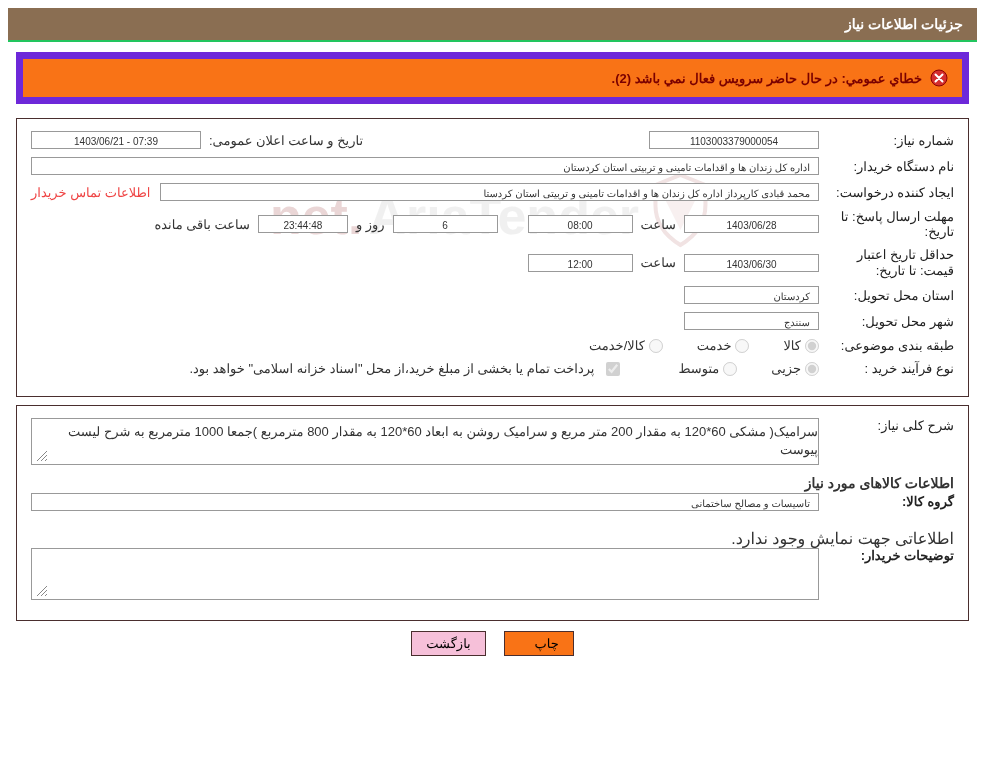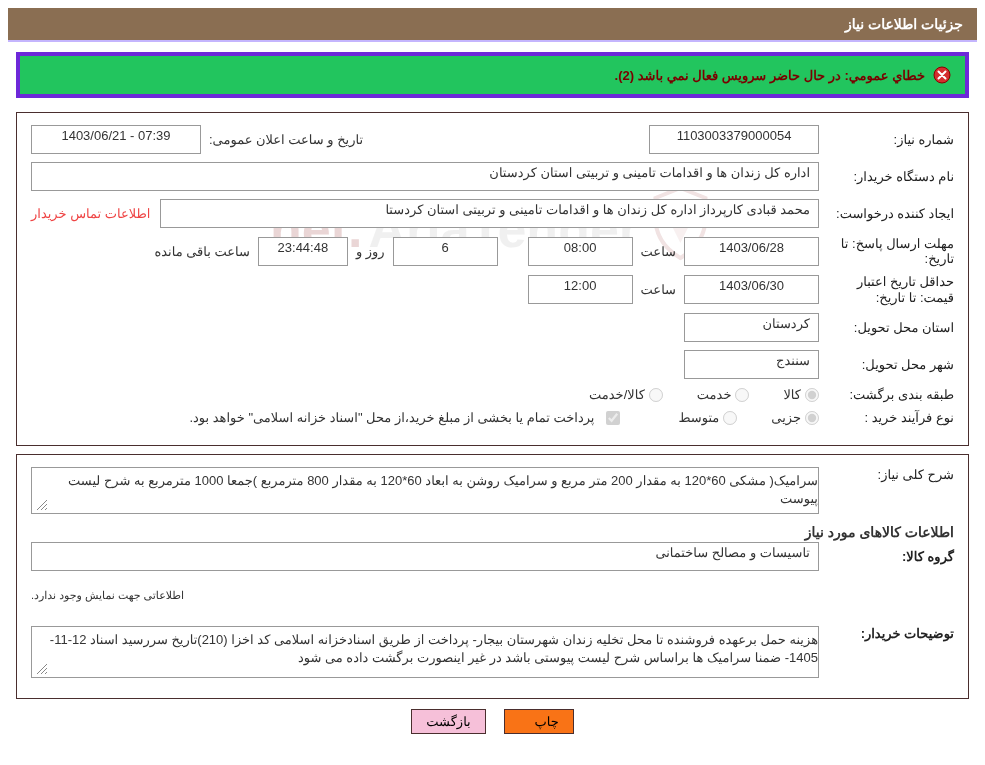--- a/index.html
+++ b/index.html
@@ -16,25 +16,25 @@
   margin: 0 auto;
   padding: 8px;
   color: #333;
 }
 .header-bar {
   background: #8a6e52;
   color: #ffffff;
   padding: 8px 14px;
   font-weight: bold;
   font-size: 14px;
-  border-bottom: 2px solid #c4b5fd;
+  border-bottom: 2px solid #22c55e;
 }
 .error-box {
-  background: #22c55e;
-  border: 4px solid #6d28d9;
+  background: #f97316;
+  border: 7px solid #6d28d9;
   padding: 10px 14px;
   margin: 10px 8px 14px 8px;
   display: flex;
   align-items: center;
   gap: 8px;
 }
 .error-icon {
   width: 18px;
   height: 18px;
   display: inline-block;
@@ -86,23 +86,23 @@
   color: #222;
 }
 .label-wide {
   width: 160px;
 }
 .input-box {
   border: 1px solid #999;
   background: #fff;
   padding: 2px 2px;
   font-family: Tahoma, Arial, sans-serif;
-  font-size: 13px;
+  font-size: 10px;
   text-align: center;
-  height: 29px;
+  height: 18px;
   line-height: 16px;
 }
 .input-right {
   text-align: right;
   padding-right: 8px;
 }
 .textarea-box {
   border: 1px solid #999;
   background: #fff;
   padding: 4px 0;
@@ -137,23 +137,23 @@
 }
 .checkbox-label {
   font-size: 13px;
 }
 .section-title {
   font-weight: bold;
   font-size: 14px;
   margin: 10px 0 2px 0;
 }
 .info-empty {
-  text-align: left;
-  margin: 18px auto 24px auto;
-  font-size: 11px;
+  text-align: right;
+  margin: 18px auto 0 auto;
+  font-size: 16px;
 }
 .buttons {
   display: flex;
   justify-content: center;
   gap: 18px;
   margin-top: 10px;
 }
 .btn {
   border: 1px solid #4a2e2e;
   background: #ffffff;
@@ -257,21 +257,21 @@
     <span class="label">استان محل تحویل:</span>
     <span class="input-box input-right" style="width:135px">کردستان</span>
   </div>
 
   <div class="row">
     <span class="label">شهر محل تحویل:</span>
     <span class="input-box input-right" style="width:135px">سنندج</span>
   </div>
 
   <div class="row">
-    <span class="label">طبقه بندی برگشت:</span>
+    <span class="label">طبقه بندی موضوعی:</span>
     <span class="radio-group">
       <span class="radio-item">
           <input type="radio" name="cat" checked="" disabled="" style="">
           <span>کالا</span>
         </span>
       <span class="radio-item">
           <input type="radio" name="cat" disabled="" style="">
           <span>خدمت</span>
         </span>
       <span class="radio-item">
@@ -318,21 +318,20 @@
   <div class="row">
     <span class="label" style="font-weight:bold">گروه کالا:</span>
     <span class="input-box input-right" style="flex:1">تاسیسات و مصالح ساختمانی</span>
   </div>
 
   <div class="info-empty">اطلاعاتی جهت نمایش وجود ندارد.</div>
 
   <div class="row" style="align-items:flex-start">
     <span class="label" style="font-weight:bold">توضیحات خریدار:</span>
     <div class="textarea-box" style="flex:1; min-height:52px; position:relative;">
-      <span>هزینه حمل برعهده فروشنده  تا محل  تخلیه  زندان  شهرستان بیجار- پرداخت از طریق اسنادخزانه اسلامی کد اخزا (210)تاریخ سررسید اسناد 12-11-1405- ضمنا سرامیک ها براساس شرح لیست پیوستی باشد در غیر اینصورت برگشت داده می شود</span>
       <span class="scroll-handle">
         <svg viewBox="0 0 14 14">
             <path d="M3 13 L13 3 M7 13 L13 7 M11 13 L13 11" stroke="#888" stroke-width="1"></path>
           </svg>
       </span>
     </div>
   </div>
 </div>
 
 <div class="buttons">

